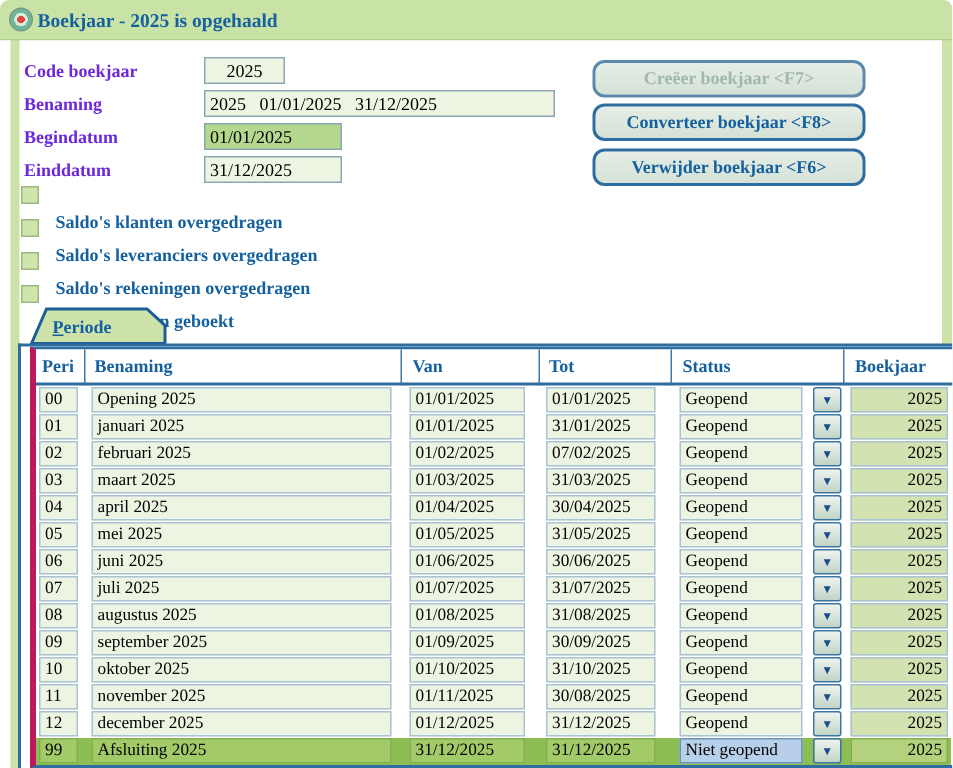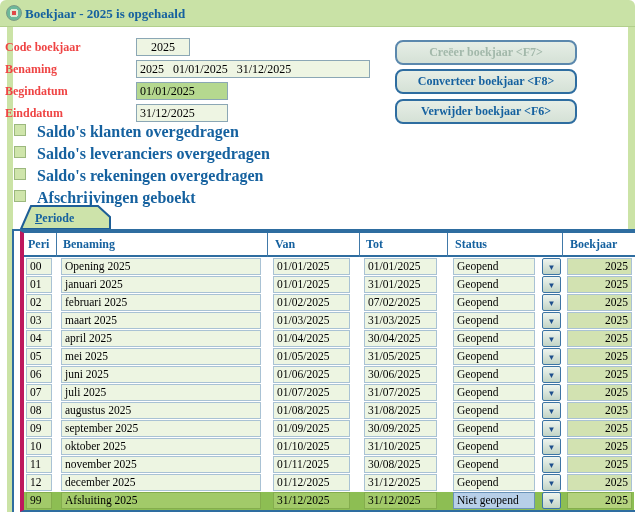--- a/index.html
+++ b/index.html
@@ -12,33 +12,33 @@
   .left-strip{position:absolute;left:7px;top:26px;width:6px;height:486px;background:#cbe3a6;}
   .right-strip{position:absolute;left:628px;top:26px;width:7px;height:486px;background:#cbe3a6;}
   
   .titlebar{position:absolute;left:0;top:0;width:635px;height:27px;background:#c9e2a6;
     border-radius:6px 6px 0 0;border-bottom:1px solid #b2cf8c;}
   .app-icon{position:absolute;left:6px;top:5px;width:16px;height:16px;border-radius:50%;
     border:1px solid #7a9a86;
     background:radial-gradient(circle at 50% 50%, #e04848 0 2.5px, #dcead4 2.5px 4.5px, #6db89a 4.5px 8px);}
   .title-text{position:absolute;left:25px;top:6px;font-size:13px;font-weight:bold;color:#15619f;}
   
-  .flabel{position:absolute;left:5px;font-size:12px;font-weight:bold;color:#ef4444;white-space:nowrap;text-align:right;}
+  .flabel{position:absolute;left:16px;font-size:12px;font-weight:bold;color:#6d28d9;white-space:nowrap;text-align:right;}
   .ffield{position:absolute;left:136px;height:18px;border:1px solid #8ba7b5;background:#eef5e3;
     font-size:12px;line-height:16px;padding:0 3px;color:#000;white-space:pre;overflow:hidden;}
   .ffield.center{text-align:center;}
   .ffield.focused{background:#b5d88f;}
   
   .btn{position:absolute;left:395px;width:182px;height:25px;border:2px solid #2e6da0;border-radius:8px;
     background:linear-gradient(#e6eee6,#d5e1d6);font-size:12px;font-weight:bold;color:#15619f;
     text-align:center;line-height:21px;cursor:default;}
   .btn.disabled{color:#a2b8aa;border-color:#5b88ad;}
   
   .cb{position:absolute;left:14px;width:12px;height:12px;background:#cfe5ab;border:1px solid #9cb87e;}
-  .cblabel{position:absolute;left:37px;font-size:16px;font-weight:bold;color:#15619f;white-space:nowrap;}
+  .cblabel{position:absolute;left:37px;font-size:12px;font-weight:bold;color:#15619f;white-space:nowrap;margin-top:18px;}
   
   .tab-wrap{position:absolute;left:20px;top:204px;width:92px;height:26px;}
   .tab-label{position:absolute;left:15px;top:7px;font-size:12px;font-weight:bold;color:#15619f;}
   .tab-label .u{text-decoration:underline;}
   .panel-top{position:absolute;left:12px;top:229px;width:623px;height:2px;background:#2e6da0;}
   .panel-left{position:absolute;left:12px;top:229px;width:2px;height:283px;background:#2e6da0;}
   
   .table-wrap{position:absolute;left:20px;top:231px;width:615px;height:281px;
     border-left:4px solid #be185d;border-top:2px solid #2e6da0;border-bottom:2px solid #2e6da0;background:#fff;}
   .thead{position:absolute;left:0;top:0;width:613px;height:24px;background:#fff;border-bottom:2px solid #2e6da0;}

